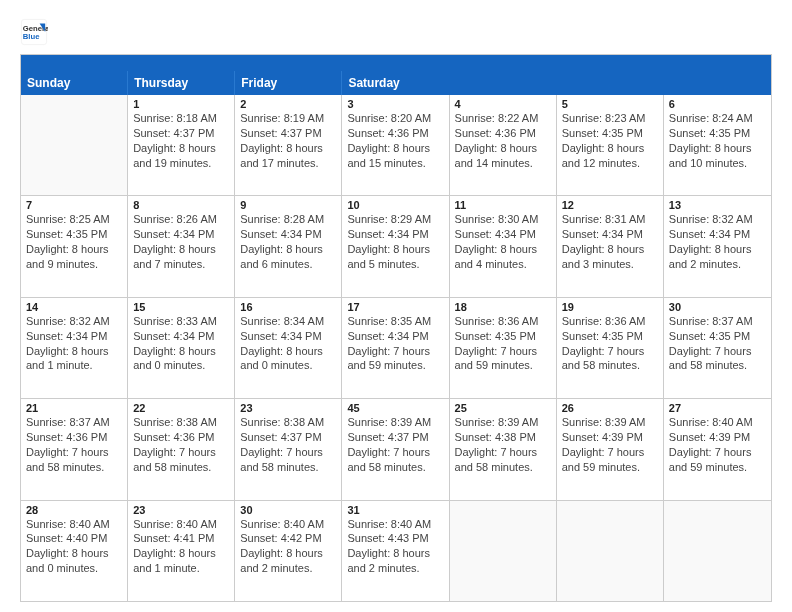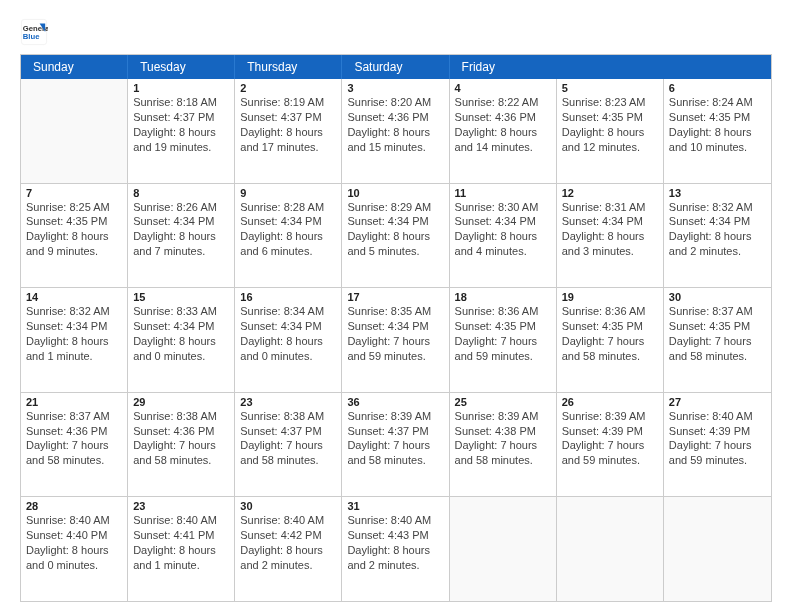--- a/index.html
+++ b/index.html
@@ -52,24 +52,25 @@
       border: 1px solid #ccc;
     }
     .cal-header-row {
       display: grid;
       grid-template-columns: repeat(7, 1fr);
       background: #1565c0;
     }
     .cal-header-cell {
       color: #fff;
       font-size: 12px;
-      font-weight: normal;
-      padding: 5px 12px;
+      font-weight: bold;
+      padding: 5px 6px;
       border-right: 1px solid #2979d0;
       text-align: left;
+      margin-top: 16px;
     }
     .cal-header-cell:last-child { border-right: none; }
     .cal-body {
       flex: 1;
       display: flex;
       flex-direction: column;
     }
     .cal-row {
       display: grid;
       grid-template-columns: repeat(7, 1fr);
@@ -120,24 +121,23 @@
     </div>
     <div class="title-block">
       <div class="month-title"></div>
       <div class="location-subtitle"></div>
     </div>
   </div>
 
   <div class="calendar">
     <div class="cal-header-row">
     <div class="cal-header-cell">Sunday</div>
-        <div class="cal-header-cell">Tuesday</div>
         <div class="cal-header-cell">Thursday</div>
+        <div class="cal-header-cell">Friday</div>
         <div class="cal-header-cell">Saturday</div>
-        <div class="cal-header-cell">Friday</div>
       </div>
     <div class="cal-body">
     <div class="cal-row">
           <div class="cal-cell empty"></div>
           <div class="cal-cell">
             <span class="day-num">1</span>
             <div class="info">Sunrise: 8:18 AM<br>Sunset: 4:37 PM<br>Daylight: 8 hours and 19 minutes.</div>
           </div>
           <div class="cal-cell">
             <span class="day-num">2</span>
@@ -219,29 +219,29 @@
             <span class="day-num">30</span>
             <div class="info">Sunrise: 8:37 AM<br>Sunset: 4:35 PM<br>Daylight: 7 hours and 58 minutes.</div>
           </div>
         </div>
         <div class="cal-row">
           <div class="cal-cell">
             <span class="day-num">21</span>
             <div class="info">Sunrise: 8:37 AM<br>Sunset: 4:36 PM<br>Daylight: 7 hours and 58 minutes.</div>
           </div>
           <div class="cal-cell">
-            <span class="day-num">29</span>
+            <span class="day-num">22</span>
             <div class="info">Sunrise: 8:38 AM<br>Sunset: 4:36 PM<br>Daylight: 7 hours and 58 minutes.</div>
           </div>
           <div class="cal-cell">
             <span class="day-num">23</span>
             <div class="info">Sunrise: 8:38 AM<br>Sunset: 4:37 PM<br>Daylight: 7 hours and 58 minutes.</div>
           </div>
           <div class="cal-cell">
-            <span class="day-num">36</span>
+            <span class="day-num">45</span>
             <div class="info">Sunrise: 8:39 AM<br>Sunset: 4:37 PM<br>Daylight: 7 hours and 58 minutes.</div>
           </div>
           <div class="cal-cell">
             <span class="day-num">25</span>
             <div class="info">Sunrise: 8:39 AM<br>Sunset: 4:38 PM<br>Daylight: 7 hours and 58 minutes.</div>
           </div>
           <div class="cal-cell">
             <span class="day-num">26</span>
             <div class="info">Sunrise: 8:39 AM<br>Sunset: 4:39 PM<br>Daylight: 7 hours and 59 minutes.</div>
           </div>

